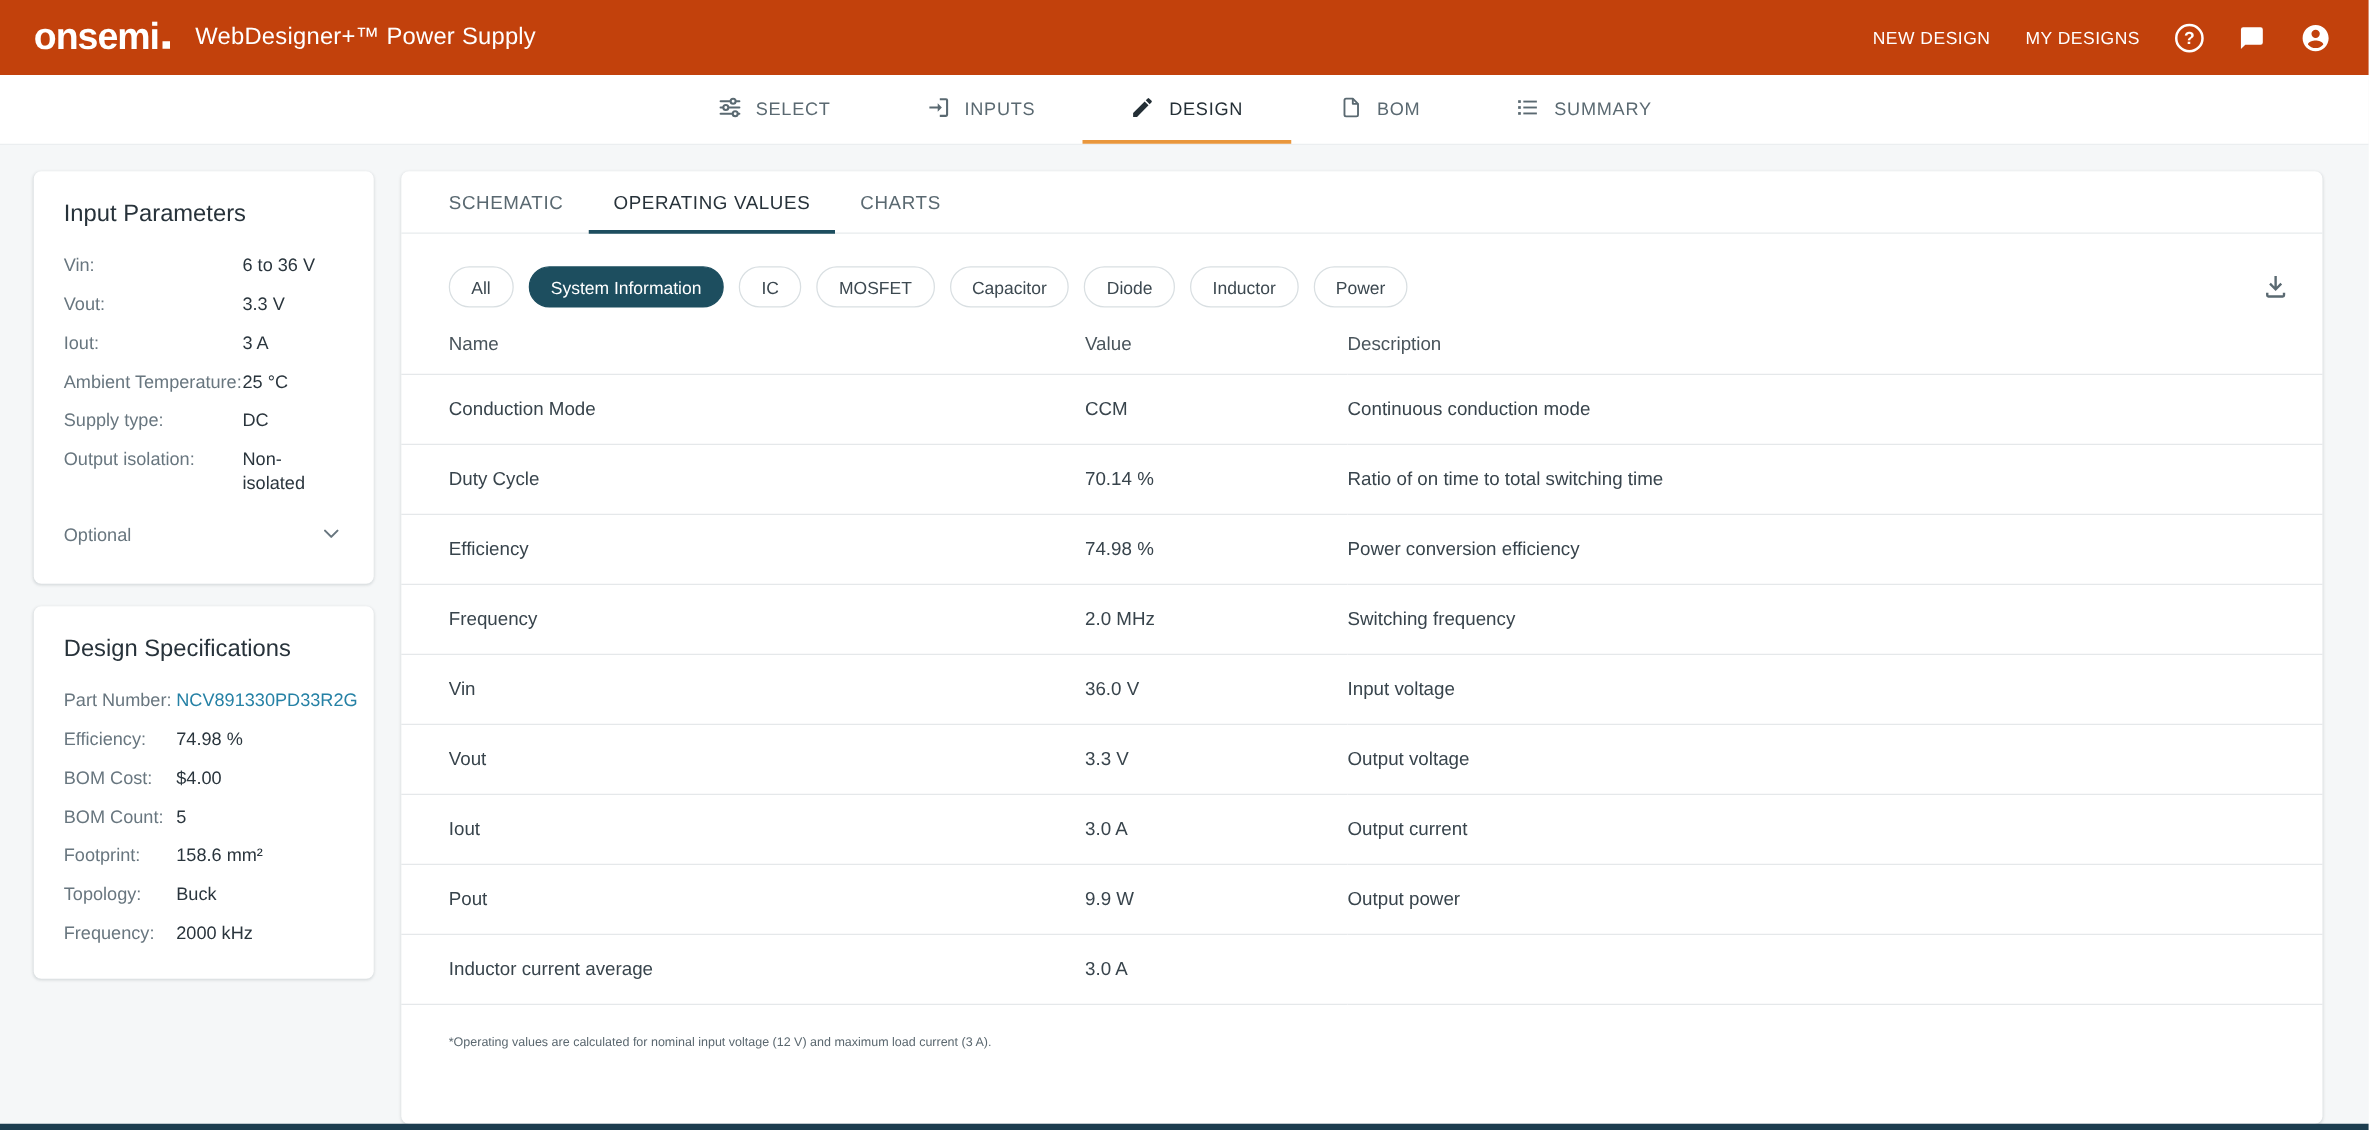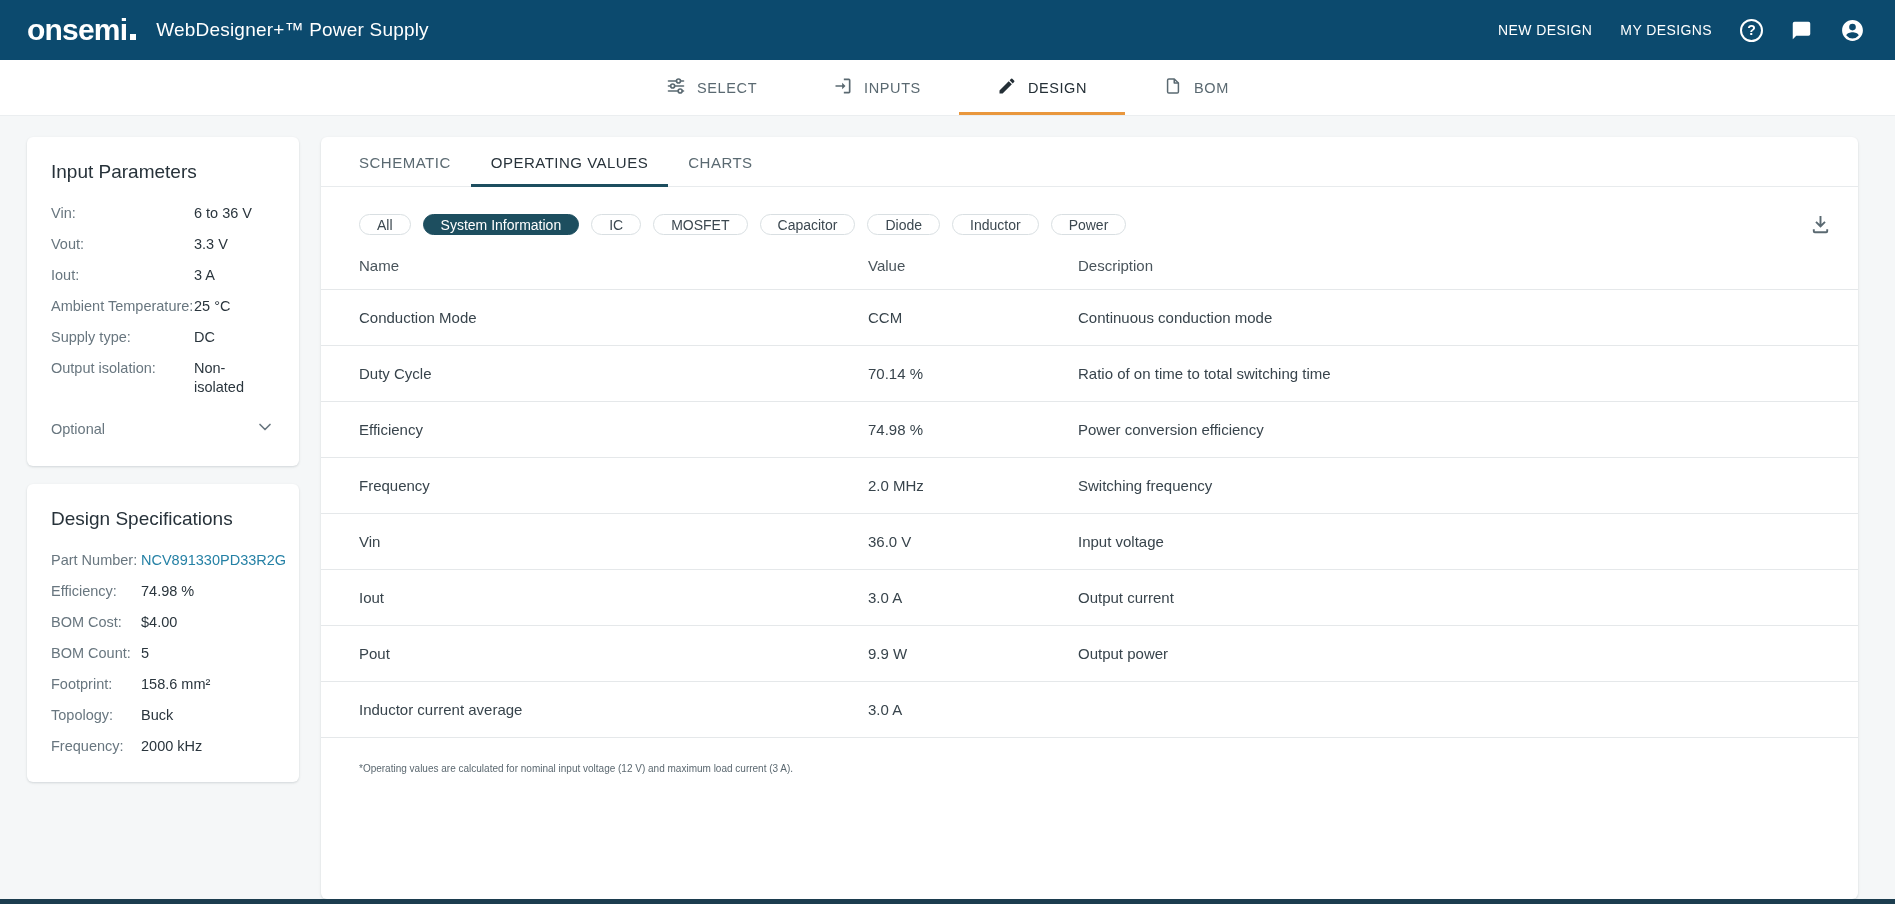--- a/index.html
+++ b/index.html
@@ -7,21 +7,21 @@
   body {
     font-family: "Liberation Sans", sans-serif;
     background: #f5f7f8;
     position: relative;
     overflow: hidden;
     color: #2a353d;
   }
   
   .header {
     height: 60px;
-    background: #0c4a6e;
+    background: #c2410c;
     color: #ffffff;
     display: flex;
     align-items: center;
     padding: 0 30px 0 27px;
   }
   .logo { display: flex; align-items: baseline; cursor: pointer; }
   .logo-text { font-size: 30px; font-weight: 700; letter-spacing: -0.8px; }
   .logo-dot { width: 6px; height: 6px; background: #ffffff; display: inline-block; margin-left: 3px; }
   .app-title { margin-left: 20px; font-size: 19px; font-weight: 400; letter-spacing: 0.2px; }
   .header-right { margin-left: auto; display: flex; align-items: center; gap: 28px; }
@@ -88,21 +88,21 @@
     font-size: 15px; letter-spacing: 0.5px;
     color: #5a6971; cursor: pointer; position: relative; white-space: nowrap;
   }
   .tab.active { color: #27323a; }
   .tab.active::after {
     content: ""; position: absolute; left: 0; right: 0; bottom: -1px;
     height: 3px; background: #1d4e5f;
   }
   .filter-row { display: flex; align-items: center; gap: 12px; margin: 26px 26px 6px 38px; }
   .chip {
-    height: 21px; padding: 0 17px;
+    height: 33px; padding: 0 17px;
     border: 1px solid #d9dfe2; border-radius: 17px;
     background: #ffffff; color: #3c4850;
     font-size: 14px; display: flex; align-items: center;
     cursor: pointer; white-space: nowrap;
   }
   .chip.selected { background: #1d4e5f; border-color: #1d4e5f; color: #ffffff; }
   .download-btn { margin-left: auto; color: #5a6971; cursor: pointer; display: flex; }
   
   table { width: 100%; border-collapse: collapse; margin-top: 4px; }
   col.c1 { width: 547px; }
@@ -176,20 +176,33 @@
     <span>DESIGN</span>
   </div>
   <div class="step">
     <span>
       <svg viewBox="0 0 24 24" width="20" height="20" fill="none" stroke="currentColor" stroke-width="1.8" stroke-linejoin="round">
           <path d="M13.5 3.5H7A1.5 1.5 0 0 0 5.5 5v14A1.5 1.5 0 0 0 7 20.5h10a1.5 1.5 0 0 0 1.5-1.5V8.5l-5-5z"></path>
           <path d="M13.5 3.5v5h5"></path>
         </svg>
     </span>
     <span>BOM</span>
+  </div>
+  <div class="step">
+    <span>
+      <svg viewBox="0 0 24 24" width="20" height="20" fill="currentColor">
+          <rect x="3" y="5" width="2.6" height="2.6"></rect>
+          <rect x="8" y="5.4" width="13" height="1.8"></rect>
+          <rect x="3" y="10.7" width="2.6" height="2.6"></rect>
+          <rect x="8" y="11.1" width="13" height="1.8"></rect>
+          <rect x="3" y="16.4" width="2.6" height="2.6"></rect>
+          <rect x="8" y="16.8" width="13" height="1.8"></rect>
+        </svg>
+    </span>
+    <span>SUMMARY</span>
   </div>
 </div>
 
 <div class="content">
 
   <div class="sidebar">
 
     <div class="card side-card">
       <div class="card-title">Input Parameters</div>
       <div class="param-row ip-row">
@@ -318,20 +331,25 @@
           <td>Frequency</td>
           <td>2.0 MHz</td>
           <td>Switching frequency</td>
         </tr>
         <tr>
           <td>Vin</td>
           <td>36.0 V</td>
           <td>Input voltage</td>
         </tr>
         <tr>
+          <td>Vout</td>
+          <td>3.3 V</td>
+          <td>Output voltage</td>
+        </tr>
+        <tr>
           <td>Iout</td>
           <td>3.0 A</td>
           <td>Output current</td>
         </tr>
         <tr>
           <td>Pout</td>
           <td>9.9 W</td>
           <td>Output power</td>
         </tr>
         <tr>

